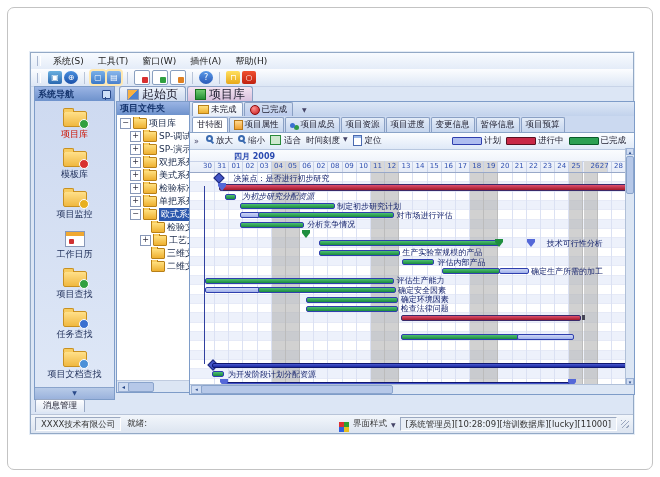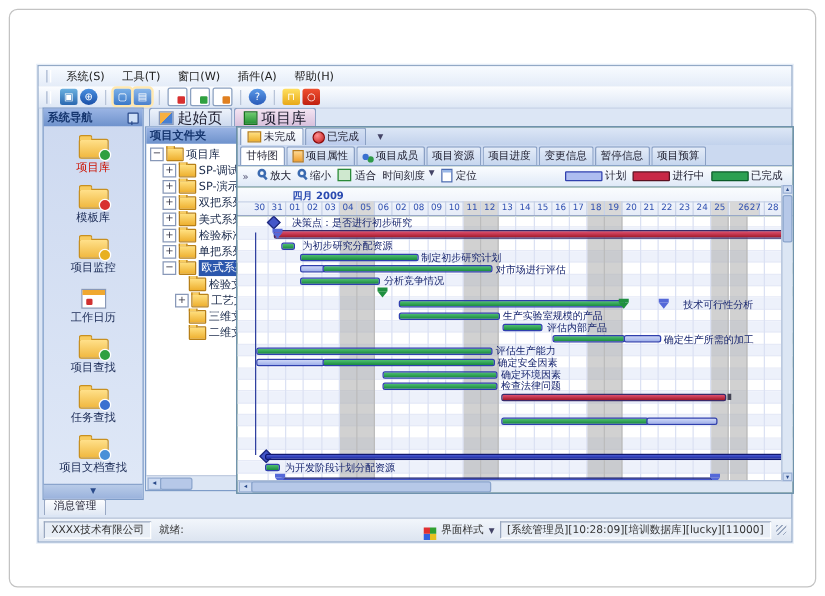--- a/index.html
+++ b/index.html
@@ -501,21 +501,21 @@
         <div class="ccol we" style="left: 379.333px; width: 14.1667px;"></div>
         <div class="ccol we" style="left: 393.5px; width: 14.1667px;"></div>
         <div class="ccol" style="left: 407.667px; width: 14.1667px;"></div>
         <div class="ccol" style="left: 421.833px; width: 14.1667px;"></div>
         <div class="connector" style="left: 13.55px; top: 13.3478px; height: 177.609px;"></div>
         <div class="diamond" style="left: 25px; top: 1px;"></div>
         <div class="tlabel" style="left: 43.5833px; top: 0.5px;">决策点：是否进行初步研究</div>
         <div class="bar b-inprogress" style="left: 28.7083px; width: 407.292px; top: 10.8478px; height: 5px;"></div>
         <div class="marrow ma-blue" style="left: 28.25px; top: 9.84783px;"></div>
         <div class="bar b-complete" style="left: 35.0833px; width: 8.5px; top: 20.6957px; height: 4px;"></div>
-        <div class="tlabel" style="left: 52.0833px; top: 19.1957px;">为初步研究分配资源</div>
+        <div class="tlabel" style="left: 52.0833px; top: 19.1957px; font-style: italic;">为初步研究分配资源</div>
         <div class="bar b-complete" style="left: 49.9583px; width: 92.7917px; top: 30.0435px; height: 4px;"></div>
         <div class="tlabel" style="left: 147px; top: 28.5435px;">制定初步研究计划</div>
         <div class="bar b-plan" style="left: 49.9583px; width: 17.7083px; top: 39.3913px; height: 4px;"></div>
         <div class="bar b-complete" style="left: 67.6667px; width: 134.583px; top: 39.3913px; height: 4px;"></div>
         <div class="tlabel" style="left: 206.5px; top: 37.8913px;">对市场进行评估</div>
         <div class="bar b-complete" style="left: 49.9583px; width: 61.625px; top: 48.7391px; height: 4px;"></div>
         <div class="tlabel" style="left: 117.25px; top: 47.2391px;">分析竞争情况</div>
         <div class="marrow ma-green" style="left: 111.833px; top: 56.587px;"></div>
         <div class="bar b-complete" style="left: 128.583px; width: 179.917px; top: 67.4348px; height: 4px;"></div>
         <div class="marrow ma-green" style="left: 304.5px; top: 65.9348px;"></div>

